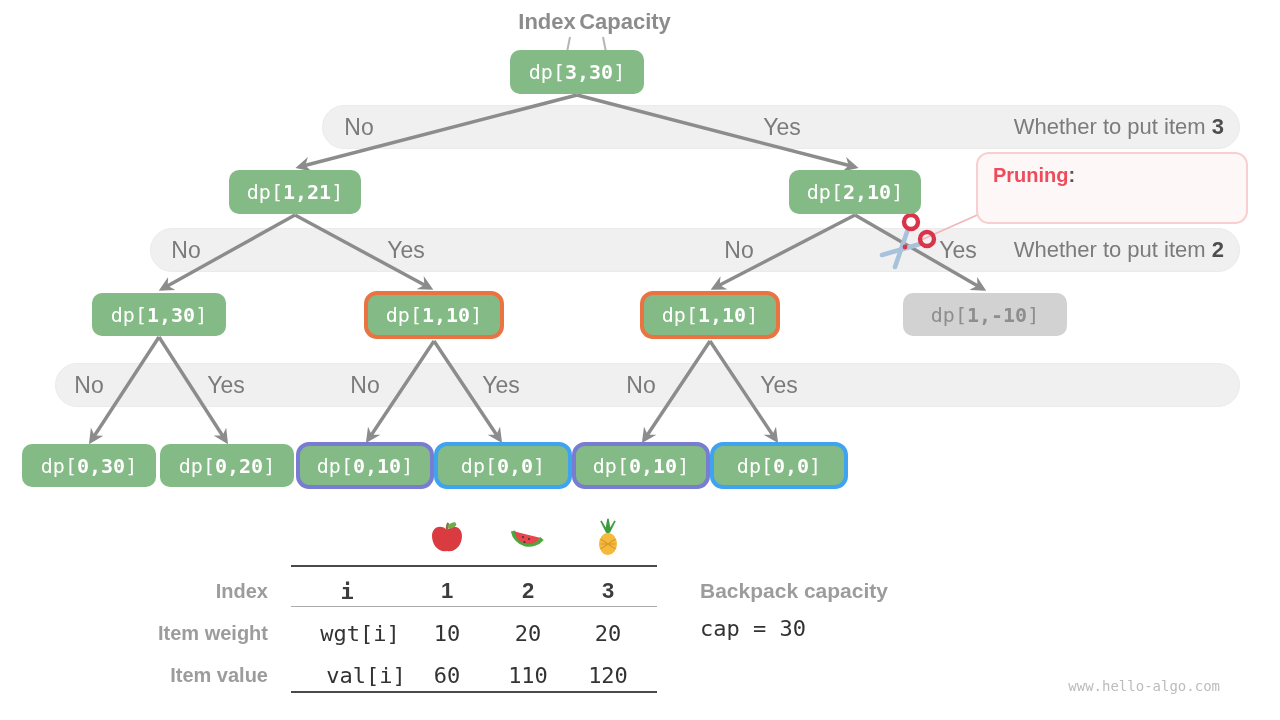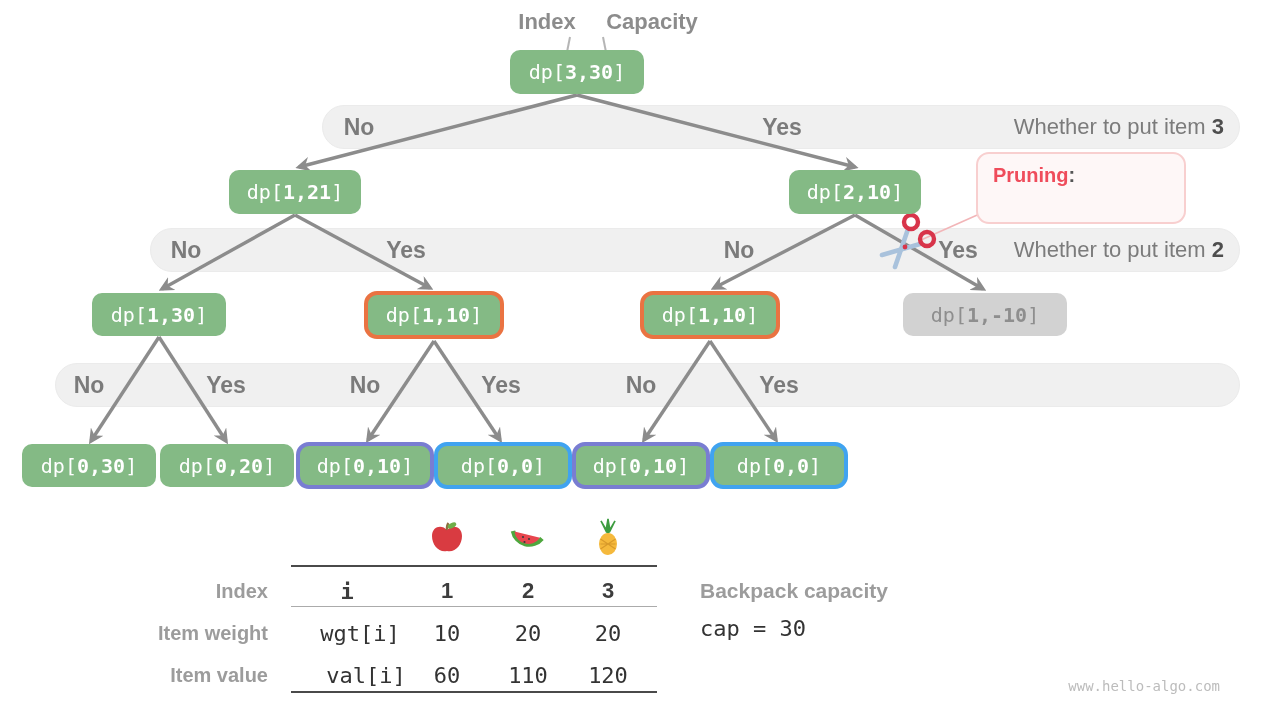--- a/index.html
+++ b/index.html
@@ -2,21 +2,21 @@
 <html style="--node_green: #84ba85; --node_gray: #d2d2d2; --node_gray_text: #8e8e8e; --border_orange: #ea7342; --border_purple: #797dd2; --border_blue: #40a3f0; --band_bg: #f0f0f0; --band_text: #7b7b7b; --arrow: #8c8c8c; --pruning_red: #ef4c5b; --pruning_bg: #fef7f7; --pruning_border: #f8cfcf; --label_gray: #9c9c9c;"><head>
 <meta charset="utf-8">
 <style>
   html,body{margin:0;padding:0;background:#fff;}
   .canvas{position:relative;width:1280px;height:720px;background:#ffffff;overflow:hidden;
           font-family:"Liberation Sans",sans-serif;}
   
   .band{position:absolute;background:var(--band_bg);border:1px solid #ebebeb;border-radius:22px;
         box-sizing:border-box;z-index:1;}
   .band .mark{position:absolute;top:0;transform:translateX(-50%);line-height:42px;
-              font-size:23px;color:var(--band_text);white-space:nowrap;font-weight:bold;}
+              font-size:23px;color:var(--band_text);white-space:nowrap;}
   .band .band-title{position:absolute;right:15px;top:0;line-height:42px;font-size:22px;
                     color:var(--band_text);white-space:nowrap;}
   .band .band-title b{color:#4e4e4e;}
   
   .overlay{position:absolute;left:0;top:0;z-index:2;pointer-events:none;}
   
   .tree-node{position:absolute;display:flex;align-items:center;justify-content:center;
              border-radius:10px;font-family:"DejaVu Sans Mono",monospace;font-size:20px;
              box-sizing:border-box;z-index:3;white-space:nowrap;}
   .tree-node .num{font-weight:bold;}
@@ -25,21 +25,21 @@
                     border:4px solid var(--border_orange);border-radius:13px;}
   .tree-node.purple{background:var(--node_green);color:#ffffff;
                     border:4px solid var(--border_purple);border-radius:13px;}
   .tree-node.blue{background:var(--node_green);color:#ffffff;
                   border:4px solid var(--border_blue);border-radius:13px;}
   .tree-node.gray{background:var(--node_gray);color:var(--node_gray_text);}
   
   .hdr{position:absolute;transform:translateX(-50%);top:9px;font-weight:bold;font-size:22px;
        color:#8c8c8c;white-space:nowrap;z-index:3;}
   
-  .pruning{position:absolute;left:976px;top:152px;width:210px;height:72px;box-sizing:border-box;
+  .pruning{position:absolute;left:976px;top:152px;width:272px;height:72px;box-sizing:border-box;
            background:var(--pruning_bg);border:2px solid var(--pruning_border);border-radius:13px;
            padding:7px 15px;font-size:20px;line-height:28px;color:var(--pruning_red);z-index:4;}
   .pruning .p-title{font-weight:bold;}
   .pruning .p-colon{font-weight:bold;color:#555555;}
   
   .tcell{position:absolute;transform:translate(-50%,-50%);font-family:"DejaVu Sans Mono",monospace;
          font-size:22px;color:#333333;white-space:nowrap;z-index:3;}
   .tcell.th{font-weight:bold;color:#3d3d3d;}
   .tcell.th-sans{font-family:"Liberation Sans",sans-serif;font-weight:bold;color:#3d3d3d;}
   .tlabel{position:absolute;width:190px;text-align:right;transform:translateY(-50%);
@@ -52,21 +52,21 @@
             font-size:22px;color:#333333;white-space:nowrap;}
   .watermark{position:absolute;right:60px;top:678px;font-family:"DejaVu Sans Mono",monospace;
              font-size:14px;color:#bcbcbc;white-space:nowrap;}
 </style>
 </head>
 <body>
 
 <div class="canvas">
 
   <span class="hdr" style="left:547px">Index</span>
-  <span class="hdr" style="left:652px">Capacity</span>
+  <span class="hdr" style="left:625px">Capacity</span>
 
   <div id="bands">
       <div class="band" style="left: 322px; top: 105px; width: 918px; height: 44px;">
         <span class="mark" style="left: 36px;">No</span>
         <span class="mark" style="left: 459px;">Yes</span>
         <span class="band-title">Whether to put item <b>3</b></span>
       </div>
       <div class="band" style="left: 150px; top: 228px; width: 1090px; height: 44px;">
         <span class="mark" style="left: 35px;">No</span>
         <span class="mark" style="left: 255px;">Yes</span>

